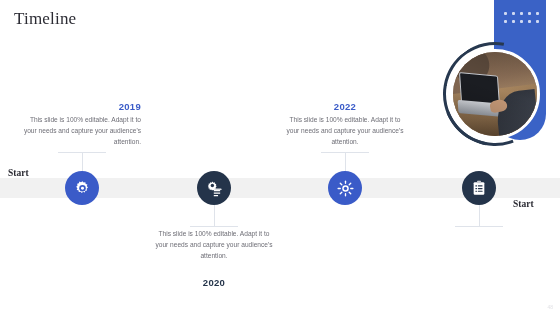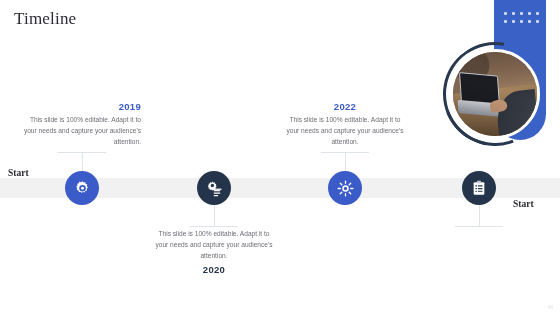--- a/index.html
+++ b/index.html
@@ -188,21 +188,21 @@
     letter-spacing: .3px;
   }
   .tblock .year.blue { color: #3a5bc8; }
   .tblock .year.navy { color: #24344a; }
   .tblock .body {
     font-size: 6.6px;
     line-height: 1.65;
     color: #6e6e76;
   }
   .tblock.above .year { margin-bottom: 3px; }
-  .tblock.below .year { margin-top: 2px; }
+  .tblock.below .year { margin-top: 15px; }
 
   
   .page-num {
     position: absolute;
     right: 7px; bottom: 5px;
     font-size: 5px;
     color: #e2e2e6;
   }
 </style>
 </head>

